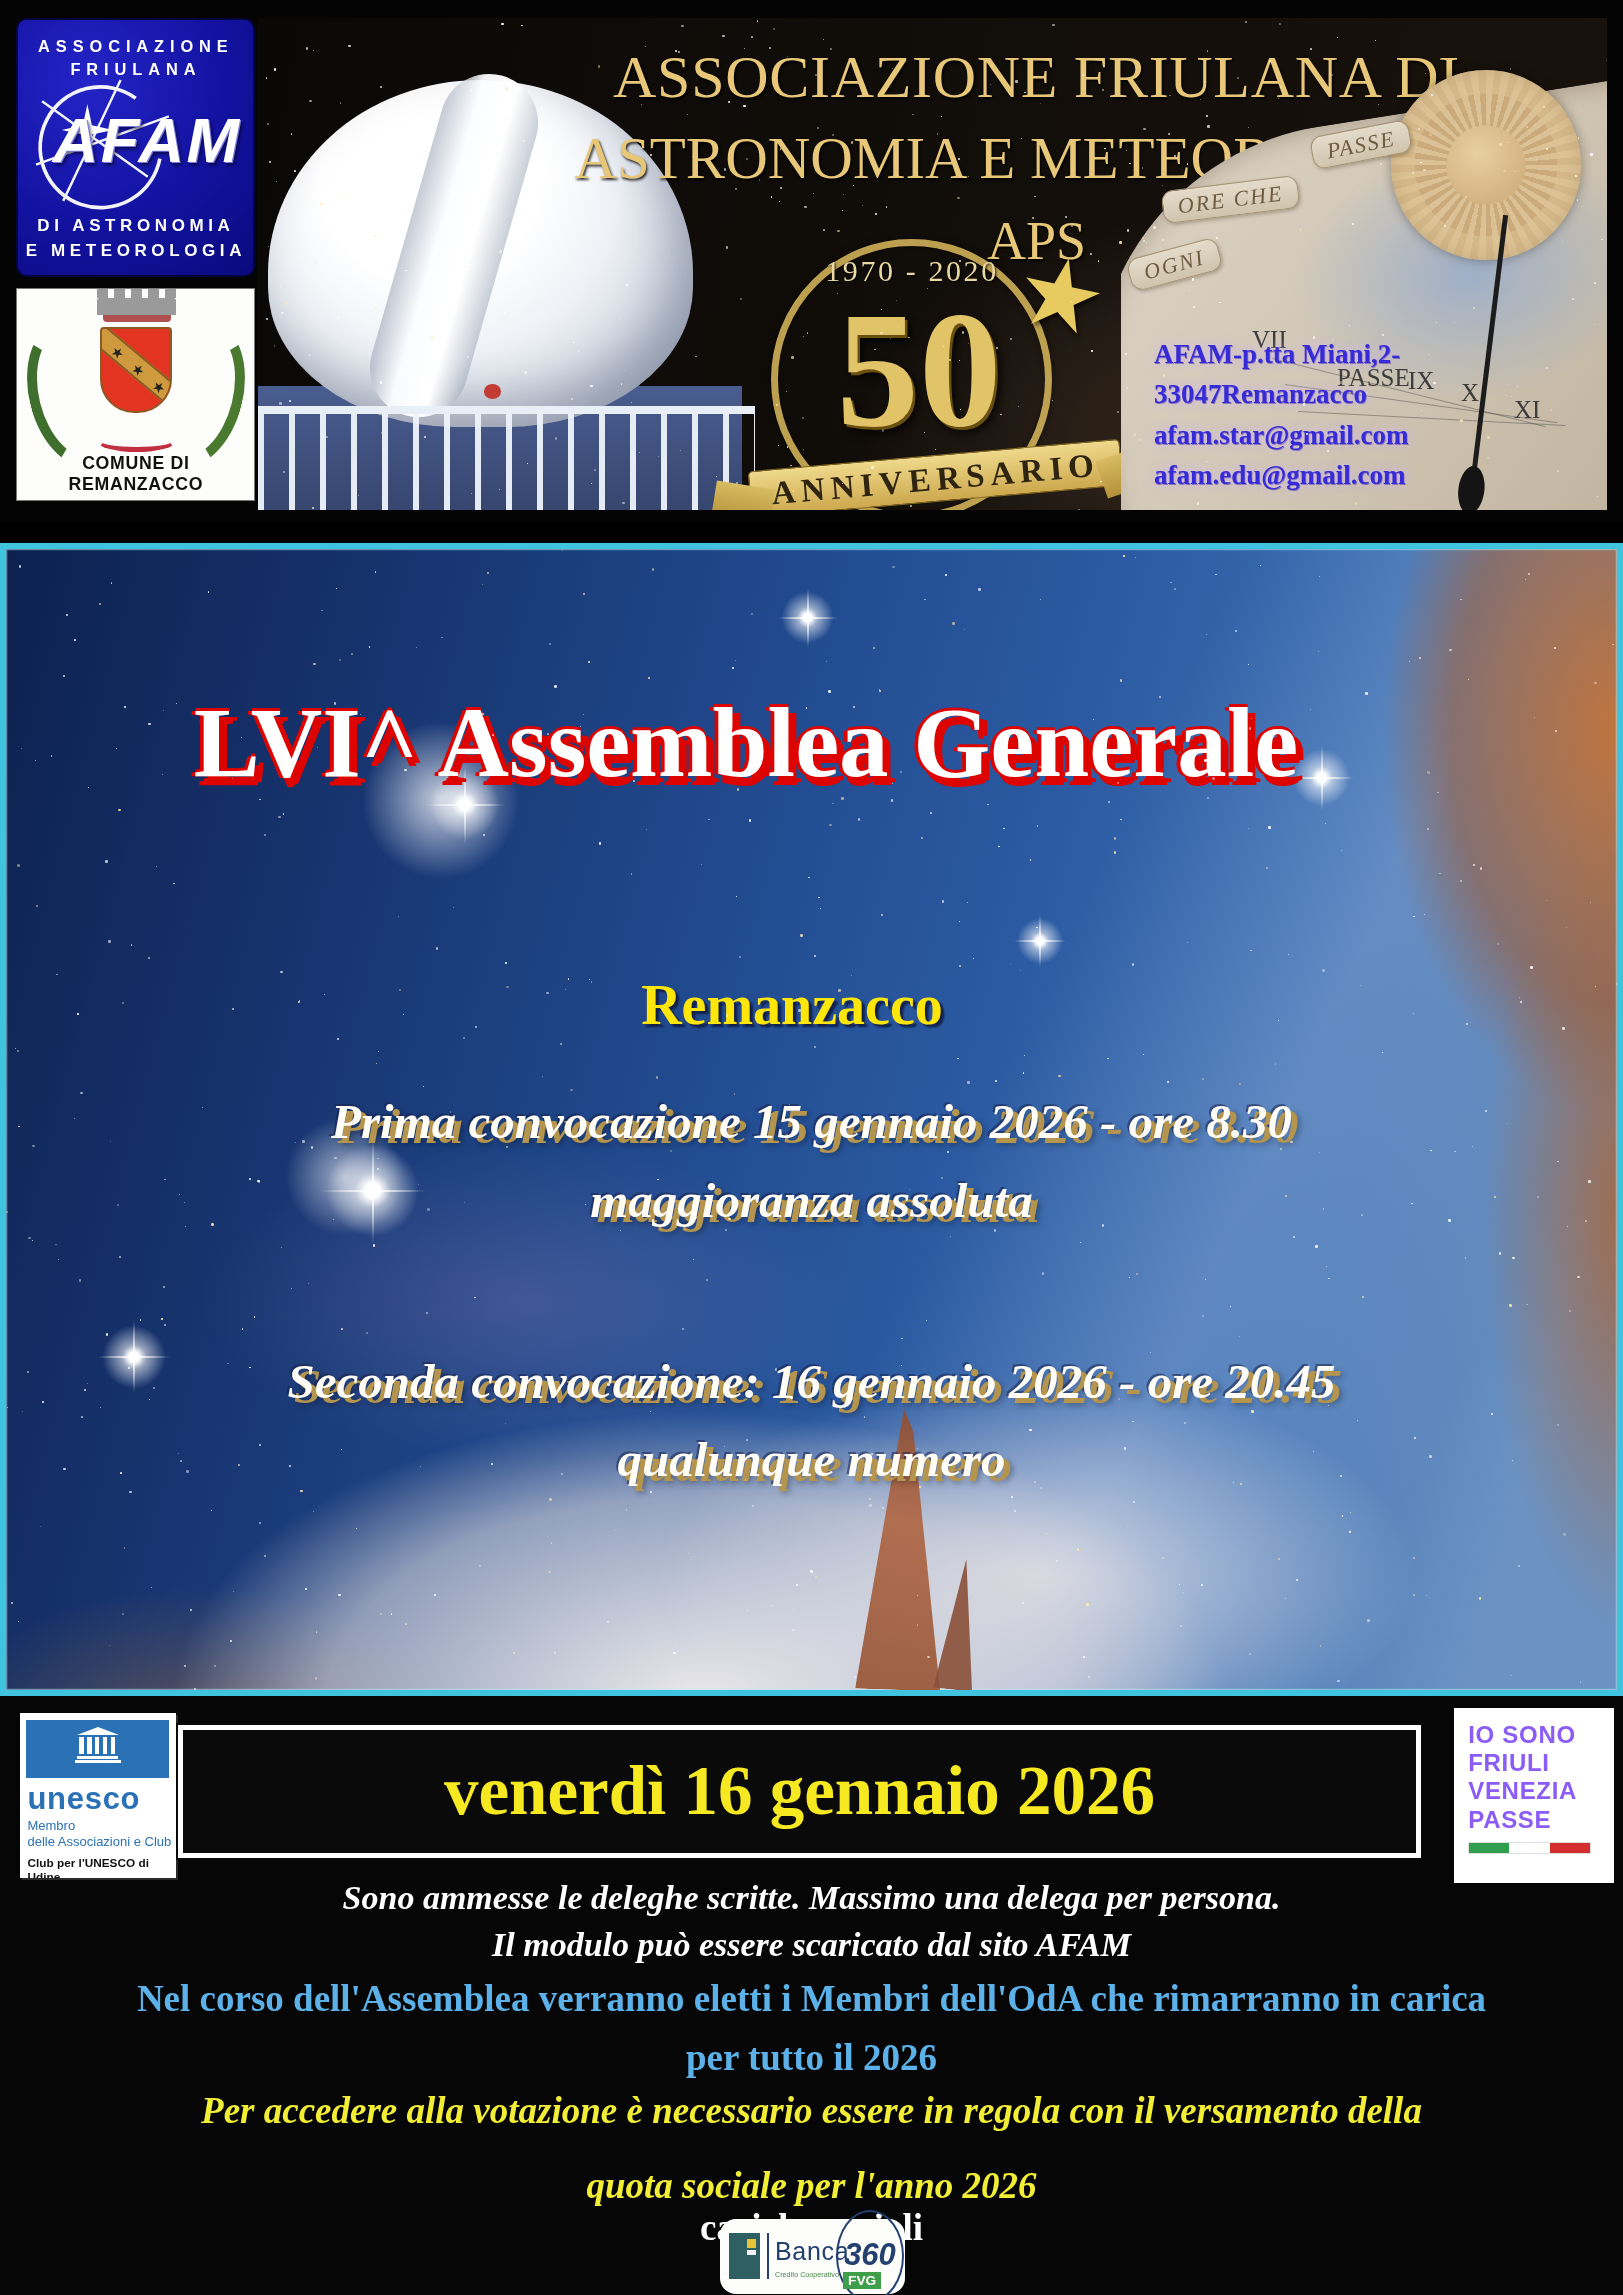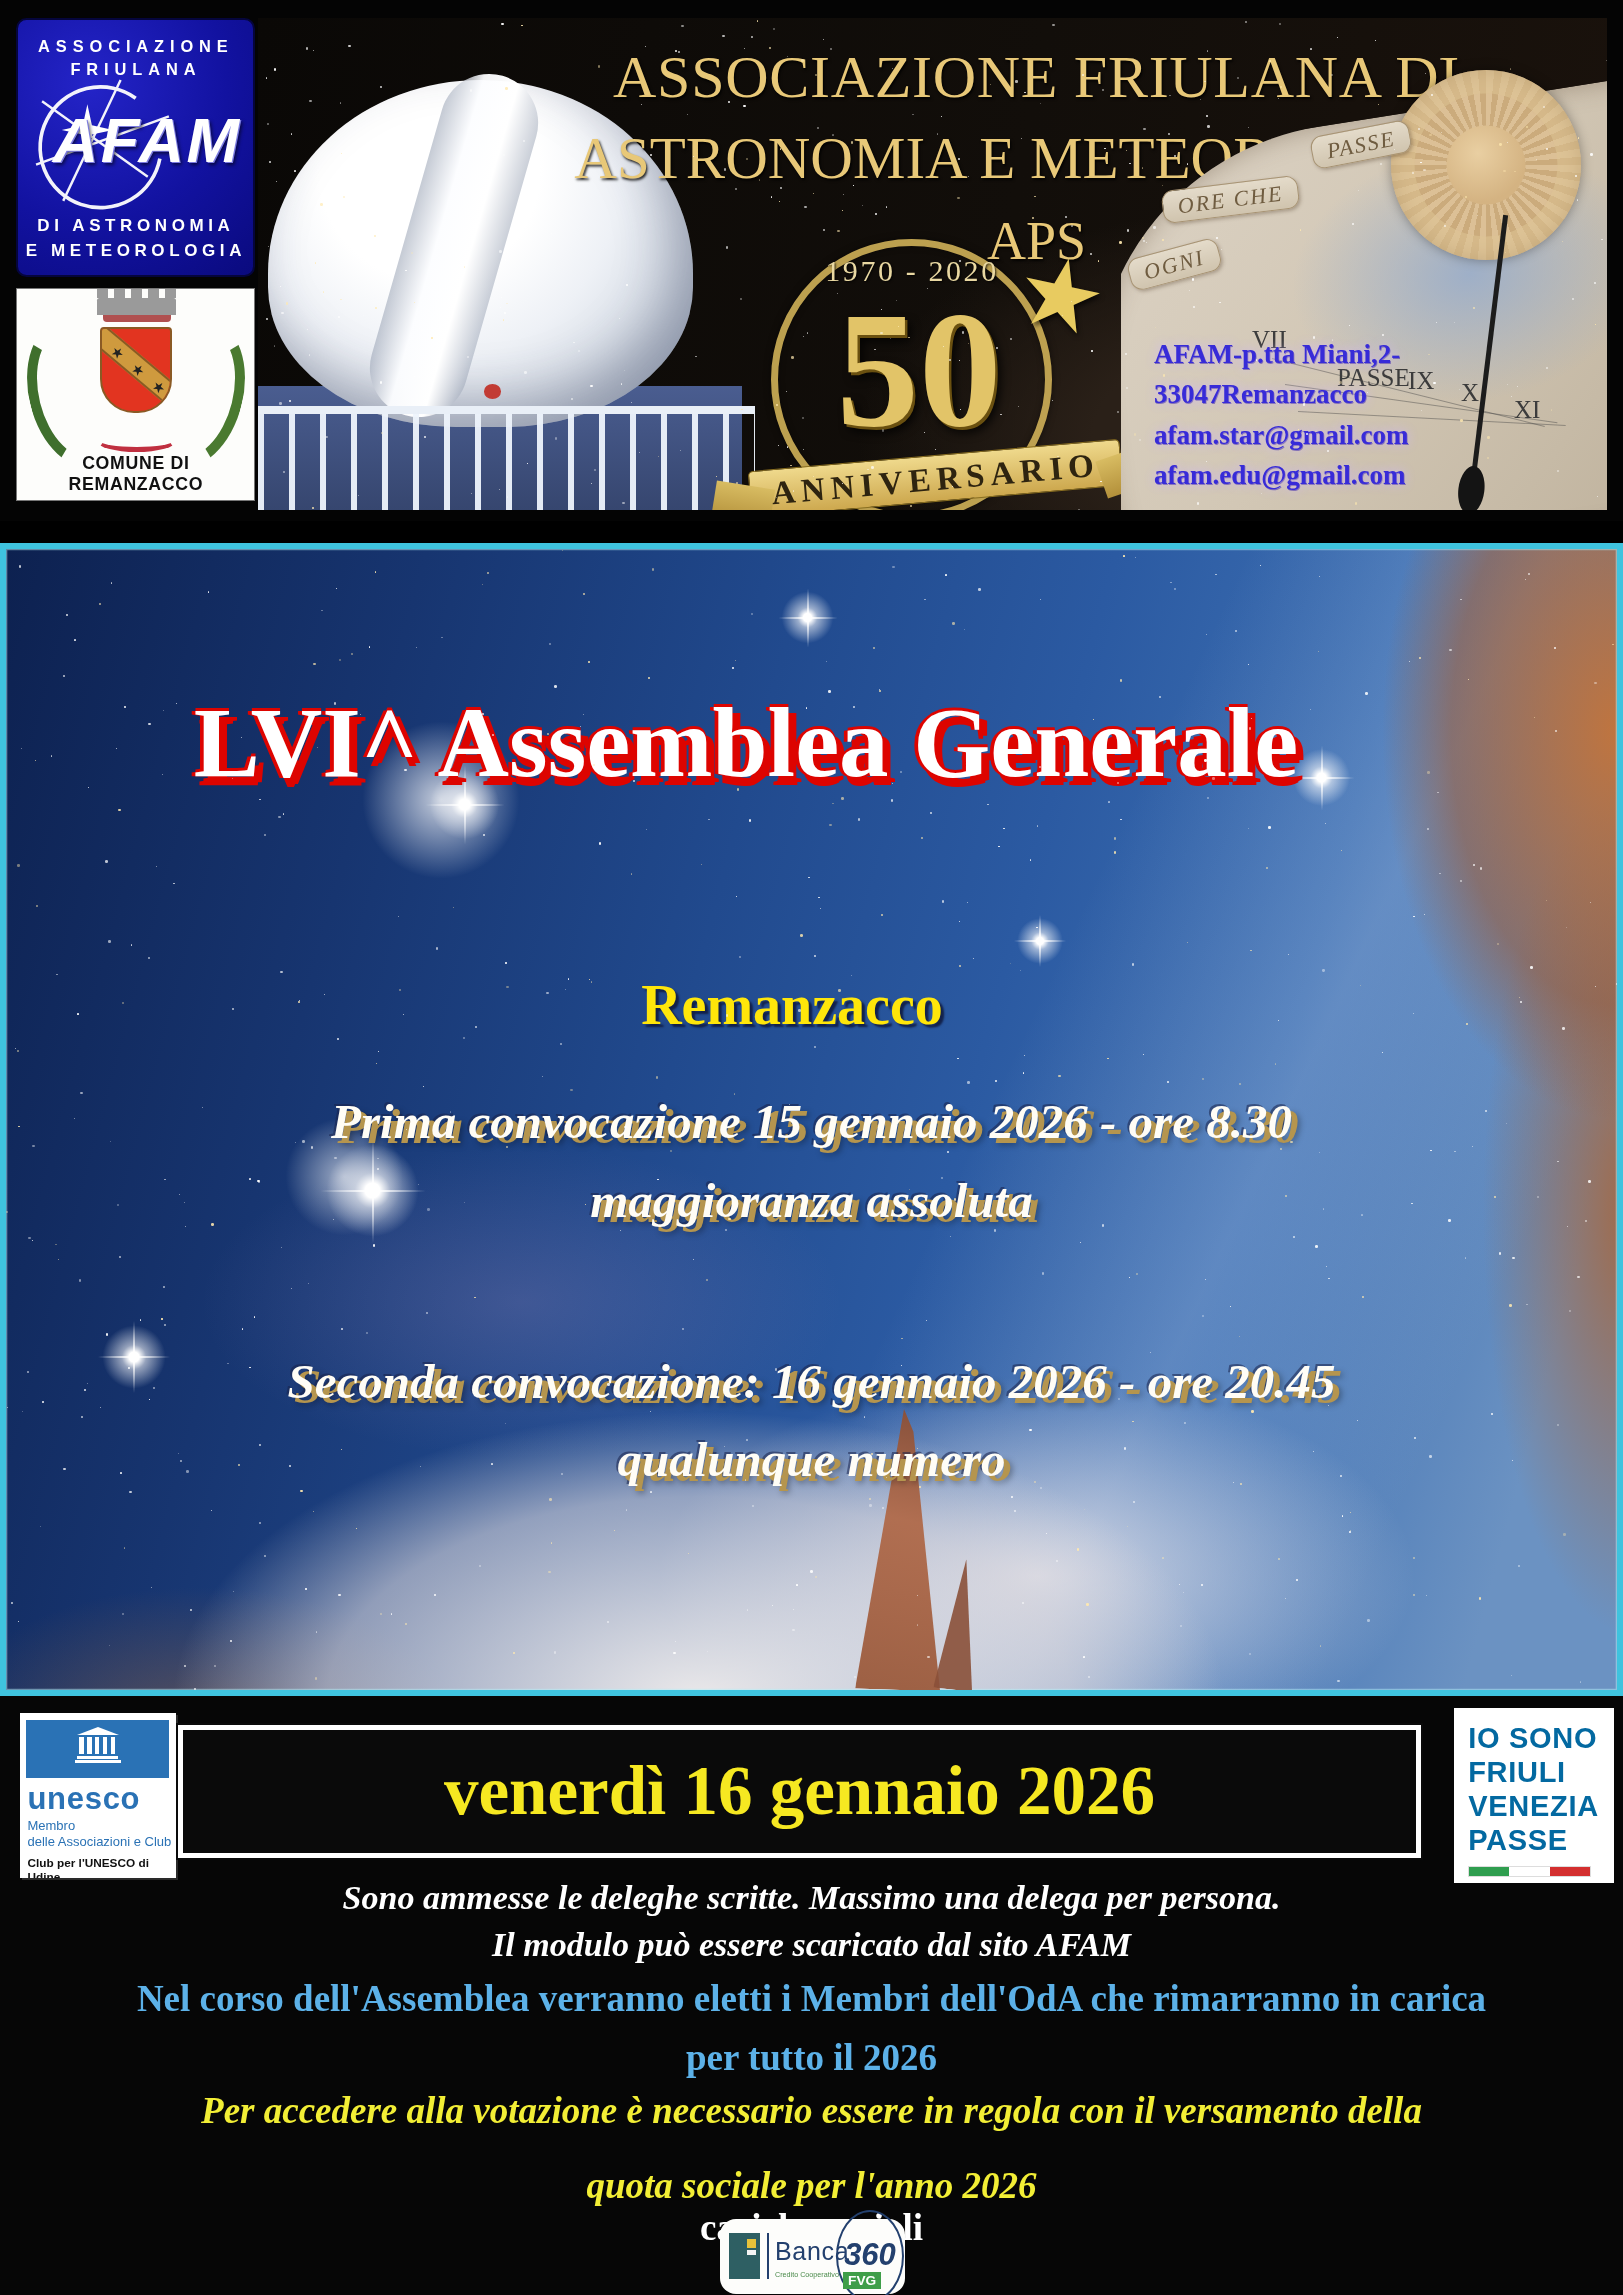--- a/index.html
+++ b/index.html
@@ -163,21 +163,21 @@
   .unesco-member{position:absolute;left:7.9px;top:105px;color:#2a72b5;font-size:13px;line-height:1.25;}
   .unesco-club{position:absolute;left:7.9px;top:143px;color:#111;font-size:11.8px;font-weight:bold;}
 
   .date-banner{position:absolute;left:178px;top:29px;width:1243px;height:133px;background:#0a0a0a;
      border:5.9px solid #fff;outline:2px solid #0a0a0a;}
   .date-banner span{position:absolute;left:0;top:0;width:100%;height:100%;display:flex;
      align-items:center;justify-content:center;color:#f6e821;font-size:69px;font-weight:bold;}
 
   .fvg-box{position:absolute;right:9.2px;top:11.8px;width:160px;height:175px;background:#fff;
      font-family:"Liberation Sans",sans-serif;padding:13px 0 0 14.4px;}
-  .fvg-box .line{color:#0369a1;font-weight:bold;font-size:29px;line-height:1.18;letter-spacing:0.7px;}
+  .fvg-box .line{color:#8b5cf6;font-weight:bold;font-size:24px;line-height:1.18;letter-spacing:0.7px;}
   .fvg-flag{margin-top:7.9px;width:123px;height:11.8px;border:0.7px solid #ddd;
      background:linear-gradient(90deg,#2f9e4f 0 33.3%,#fff 33.3% 66.6%,#d32f2f 66.6%);}
 
   .ftext{position:absolute;left:0;width:100%;text-align:center;}
   .ft-white-i{color:#fff;font-style:italic;font-weight:bold;font-size:34px;}
   .ft-blue{color:#5cb1e8;font-weight:bold;font-size:37px;}
   .ft-yellow{color:#f2ee35;font-style:italic;font-weight:bold;font-size:37px;}
   .ft-white{color:#fff;font-weight:bold;font-size:37px;}
 
   .banca-logo{position:absolute;left:720px;top:523px;width:185px;height:75px;background:#fdfdfb;

